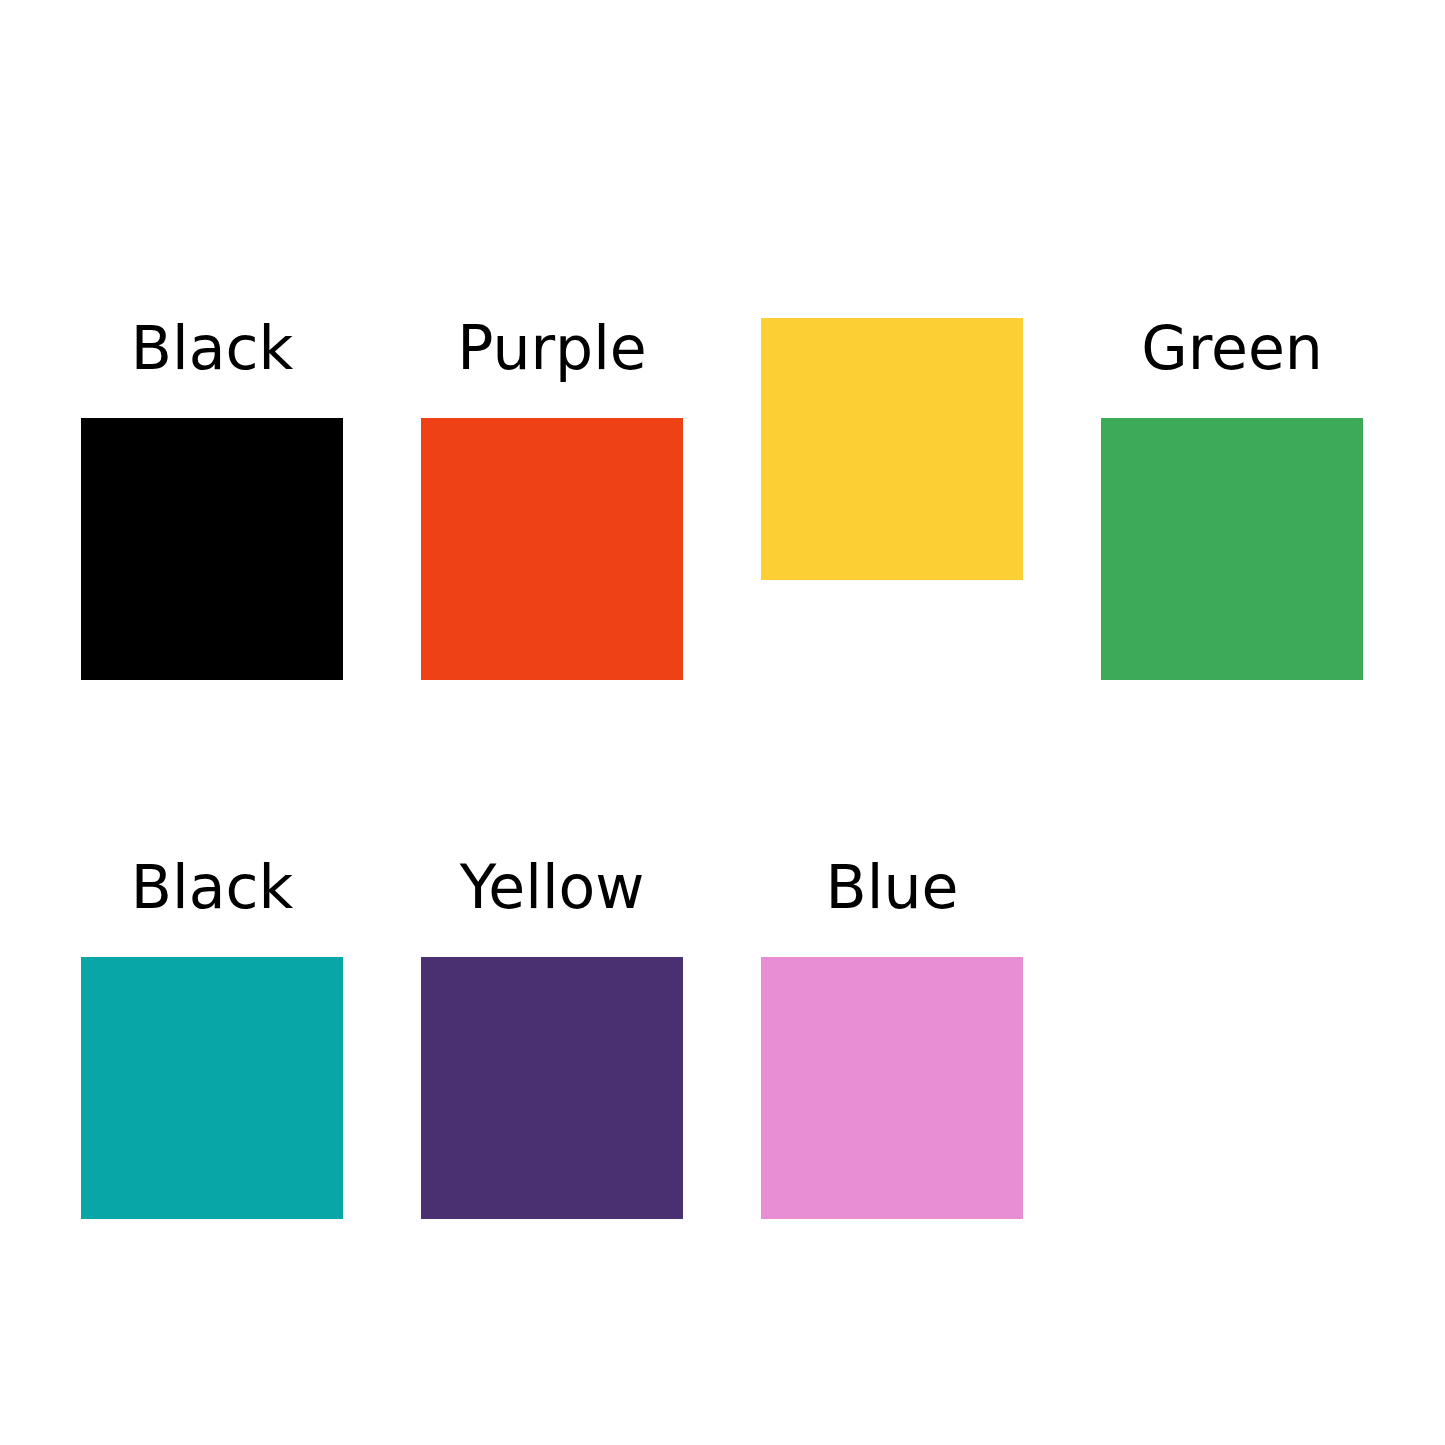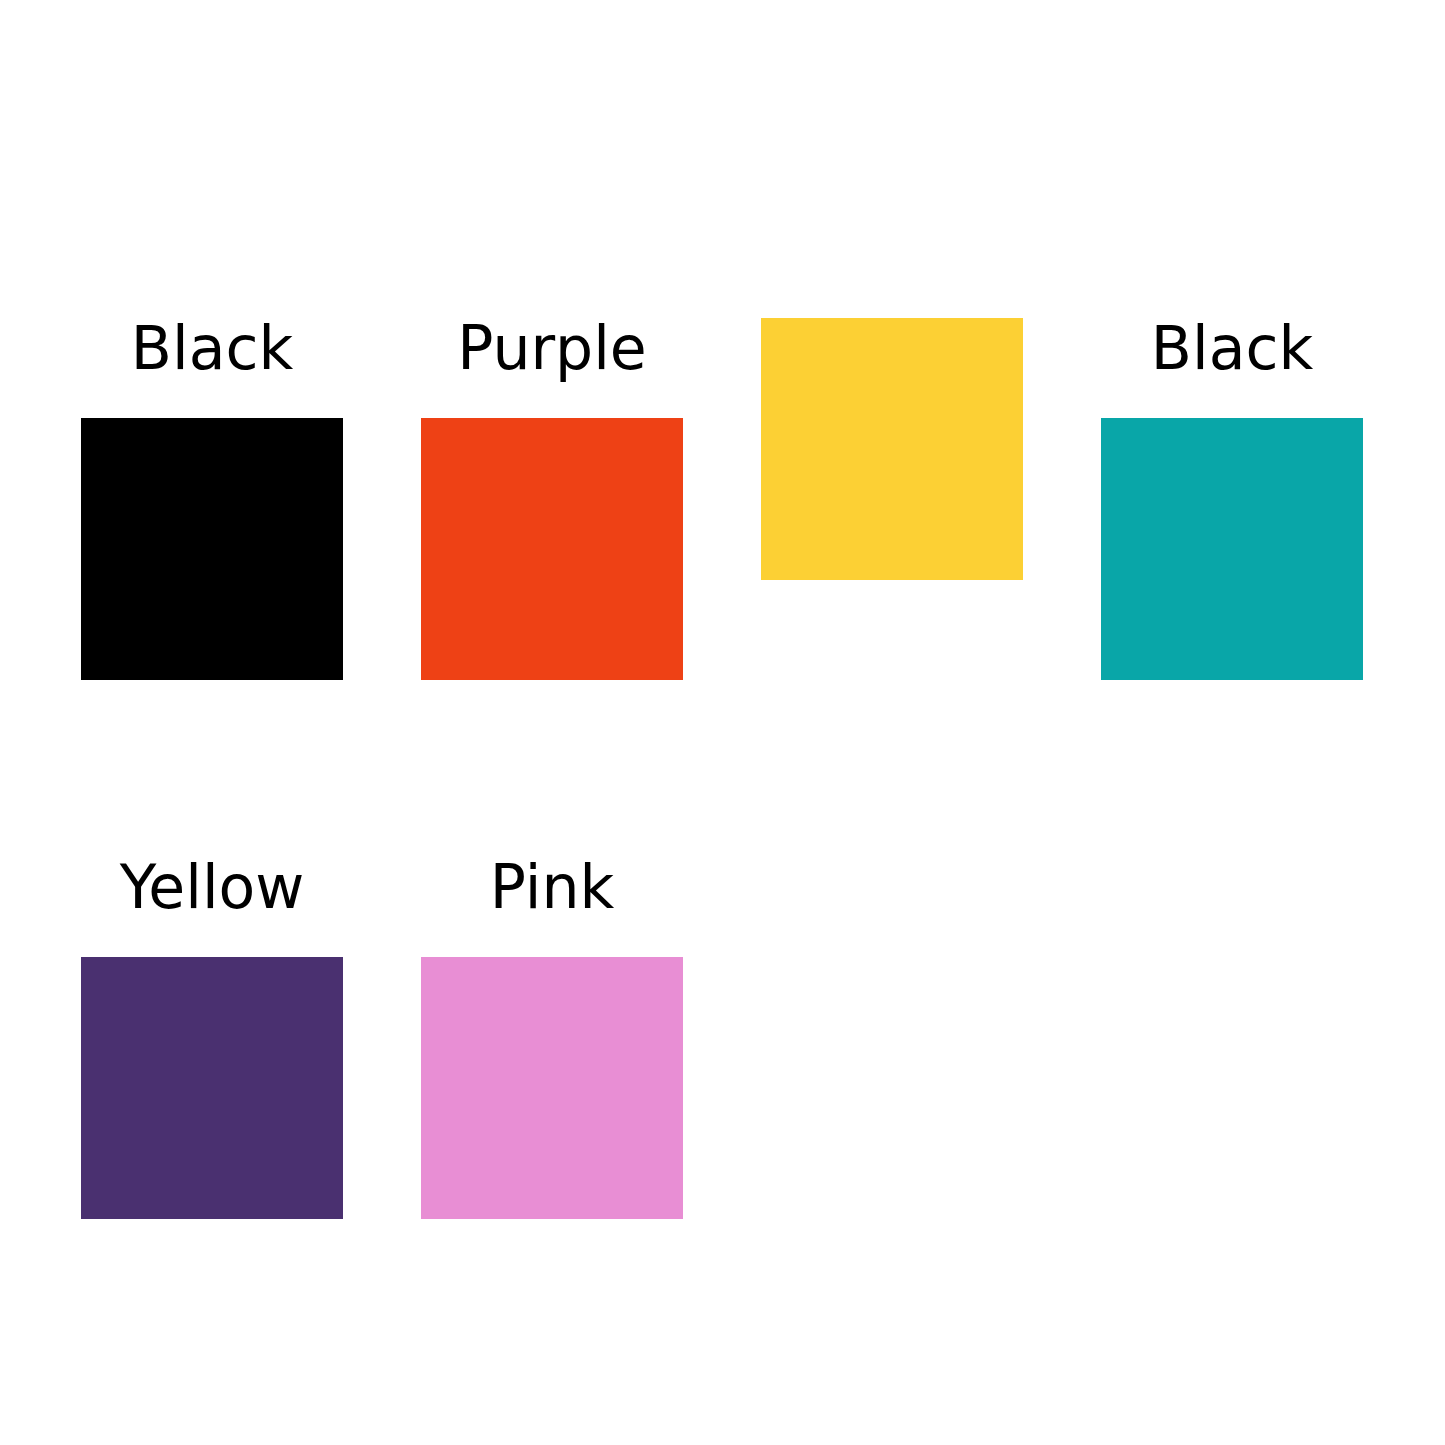--- a/index.html
+++ b/index.html
@@ -73,31 +73,35 @@
 
     <div class="swatch-cell">
       <div class="swatch-label" style="color: rgb(0, 0, 0);">Purple</div>
       <div class="swatch-chip" style="background-color: rgb(238, 65, 21);"></div>
     </div>
 
     <div class="swatch-cell">
       <div class="swatch-chip" style="background-color: rgb(252, 208, 52);"></div>
     </div>
 
+    <div class="swatch-cell">
+      <div class="swatch-label" style="color: rgb(0, 0, 0);">Green</div>
+      <div class="swatch-chip" style="background-color: rgb(60, 170, 86);"></div>
+    </div>
 
 
     <div class="swatch-cell">
       <div class="swatch-label" style="color: rgb(0, 0, 0);">Black</div>
       <div class="swatch-chip" style="background-color: rgb(9, 166, 168);"></div>
     </div>
 
     <div class="swatch-cell">
       <div class="swatch-label" style="color: rgb(0, 0, 0);">Yellow</div>
       <div class="swatch-chip" style="background-color: rgb(74, 48, 112);"></div>
     </div>
 
     <div class="swatch-cell">
-      <div class="swatch-label" style="color: rgb(0, 0, 0);">Pink</div>
+      <div class="swatch-label" style="color: rgb(0, 0, 0);">Blue</div>
       <div class="swatch-chip" style="background-color: rgb(232, 142, 212);"></div>
     </div>
 
   </div>
 </div>
 
 </body></html>

